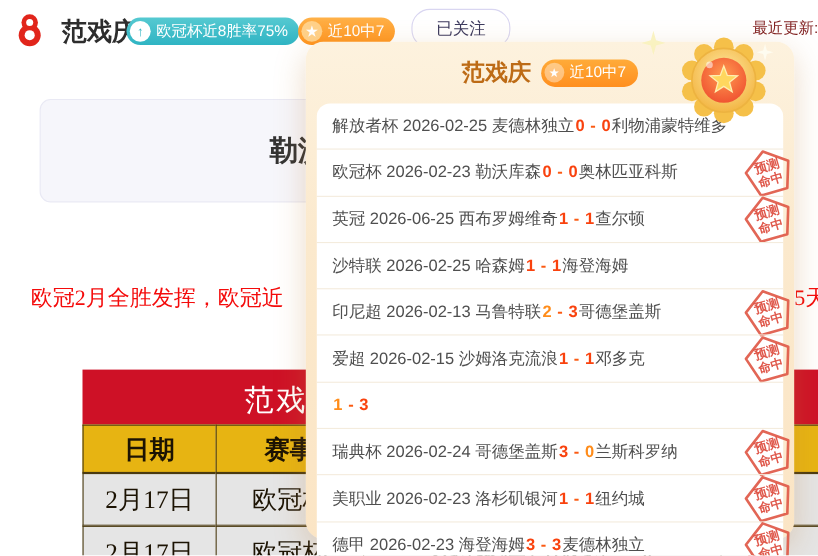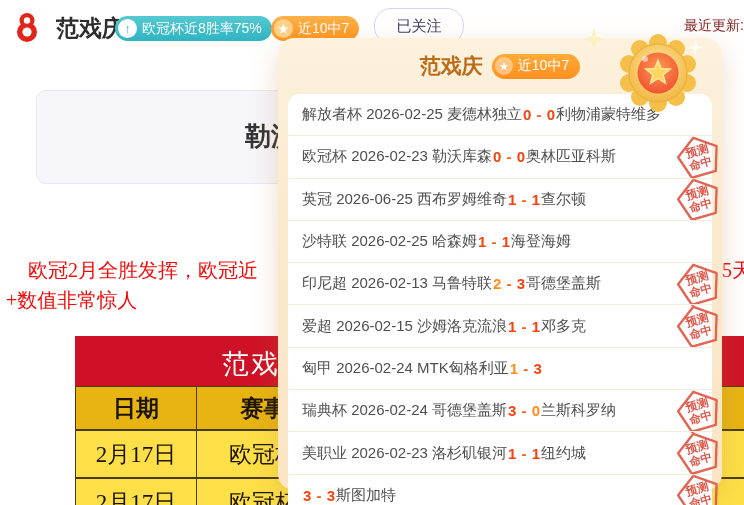--- a/index.html
+++ b/index.html
@@ -36,21 +36,21 @@
   .t-banner span{position:absolute;left:147px;top:10px;color:#fff;font-size:27px;letter-spacing:2px;}
   .t-row{position:absolute;left:0;width:100%;display:flex;}
   .t-head{top:50px;height:44px;}
   .t-r1{top:94px;height:48px;}
   .t-r2{top:142px;height:48px;}
   .t-cell{box-sizing:border-box;border:1.2px solid #4a3a10;border-right:none;
           display:flex;align-items:center;justify-content:center;font-size:23px;color:#1c1303;}
   .t-cell:last-child{border-right:1.2px solid #4a3a10;}
   .c1{width:121px;} .c2{width:134px;} .c3{width:325px;} .c4{width:120px;justify-content:flex-start;padding-left:22px;}
   .t-head .t-cell{background:#e7b412;font-weight:bold;}
-  .t-r1 .t-cell,.t-r2 .t-cell{background:#fde047;}
+  .t-r1 .t-cell,.t-r2 .t-cell{background:#e5e5e5;}
   .t-res{color:#e60000;font-weight:bold;}
   
   .popup{position:absolute;left:278px;top:38px;width:444px;height:452px;border-radius:16px;
          background:linear-gradient(180deg,#fdf2de 0%,#fbe9cd 40%,#fbe5c5 100%);
          box-shadow:0 10px 28px rgba(190,130,60,.28);z-index:5;}
   .popup-head{position:absolute;left:0;top:0;width:100%;height:56px;display:flex;align-items:center;
          justify-content:center;gap:9px;}
   .popup-title{font-size:21px;font-weight:bold;color:#bd6b16;}
   .popup-badge{height:25px;border-radius:13px;display:flex;align-items:center;padding:0 11px 0 3px;
          background:linear-gradient(180deg,#ffab39,#ff8f1f);color:#fff;font-size:14px;}
@@ -92,21 +92,20 @@
     <div class="follow-btn">已关注</div>
     <div class="updated">最近更新:</div>
   </div>
 
   <div class="match-box">
     <div class="vs">勒沃库森</div>
   </div>
 
   <div class="promo promo1">欧冠2月全胜发挥，欧冠近</div>
   <div class="promo promo1r">5天</div>
-  <div class="promo promo2">+数值非常惊人</div>
 
   <div class="ptable">
     <div class="t-banner">
       <span>范戏庆</span>
     </div>
     <div class="t-row t-head">
       <div class="t-cell c1">日期</div>
       <div class="t-cell c2">赛事</div>
       <div class="t-cell c3"></div>
       <div class="t-cell c4">点</div>
@@ -206,21 +205,20 @@
       <svg class="stamp" width="46" height="45" viewBox="0 0 46 45">
         <g transform="rotate(-16 23 23)">
           <polygon points="23,2.5 43,17 35.4,40.5 10.6,40.5 3,17" fill="rgba(255,255,255,0.15)" stroke="#e05a48" stroke-width="2.4" stroke-linejoin="round"></polygon>
           <text class="st1" x="23" y="20" text-anchor="middle" font-size="11.5" font-weight="bold" fill="#dd4a3c">预测</text>
           <text class="st2" x="23" y="33" text-anchor="middle" font-size="11.5" font-weight="bold" fill="#dd4a3c">命中</text>
         </g>
       </svg>
     </div>
 
     <div class="match-row">
-      <span class="pre">匈甲 2026-02-24 MTK匈格利亚</span>
           <b class="s1" style="color: rgb(255, 140, 26);">1</b>
           <span class="dash" style="color:#fb5a12;font-weight:bold;white-space:pre;"> - </span>
           <b class="s2" style="color: rgb(249, 66, 14);">3</b>
 
     </div>
 
     <div class="match-row">
       <span class="pre">瑞典杯 2026-02-24 哥德堡盖斯</span>
           <b class="s1" style="color: rgb(249, 66, 14);">3</b>
           <span class="dash" style="color:#fb5a12;font-weight:bold;white-space:pre;"> - </span>
@@ -244,24 +242,25 @@
       <svg class="stamp" width="46" height="45" viewBox="0 0 46 45">
         <g transform="rotate(-16 23 23)">
           <polygon points="23,2.5 43,17 35.4,40.5 10.6,40.5 3,17" fill="rgba(255,255,255,0.15)" stroke="#e05a48" stroke-width="2.4" stroke-linejoin="round"></polygon>
           <text class="st1" x="23" y="20" text-anchor="middle" font-size="11.5" font-weight="bold" fill="#dd4a3c">预测</text>
           <text class="st2" x="23" y="33" text-anchor="middle" font-size="11.5" font-weight="bold" fill="#dd4a3c">命中</text>
         </g>
       </svg>
     </div>
 
     <div class="match-row">
+      <span class="pre">德甲 2026-02-23 海登海姆</span>
           <b class="s1" style="color: rgb(249, 66, 14);">3</b>
           <span class="dash" style="color:#fb5a12;font-weight:bold;white-space:pre;"> - </span>
           <b class="s2" style="color: rgb(249, 66, 14);">3</b>
-          <span class="away">斯图加特</span>
+          <span class="away">麦德林独立</span>
       <svg class="stamp" width="46" height="45" viewBox="0 0 46 45">
         <g transform="rotate(-16 23 23)">
           <polygon points="23,2.5 43,17 35.4,40.5 10.6,40.5 3,17" fill="rgba(255,255,255,0.15)" stroke="#e05a48" stroke-width="2.4" stroke-linejoin="round"></polygon>
           <text class="st1" x="23" y="20" text-anchor="middle" font-size="11.5" font-weight="bold" fill="#dd4a3c">预测</text>
           <text class="st2" x="23" y="33" text-anchor="middle" font-size="11.5" font-weight="bold" fill="#dd4a3c">命中</text>
         </g>
       </svg>
     </div>
   </div>
   </div>

